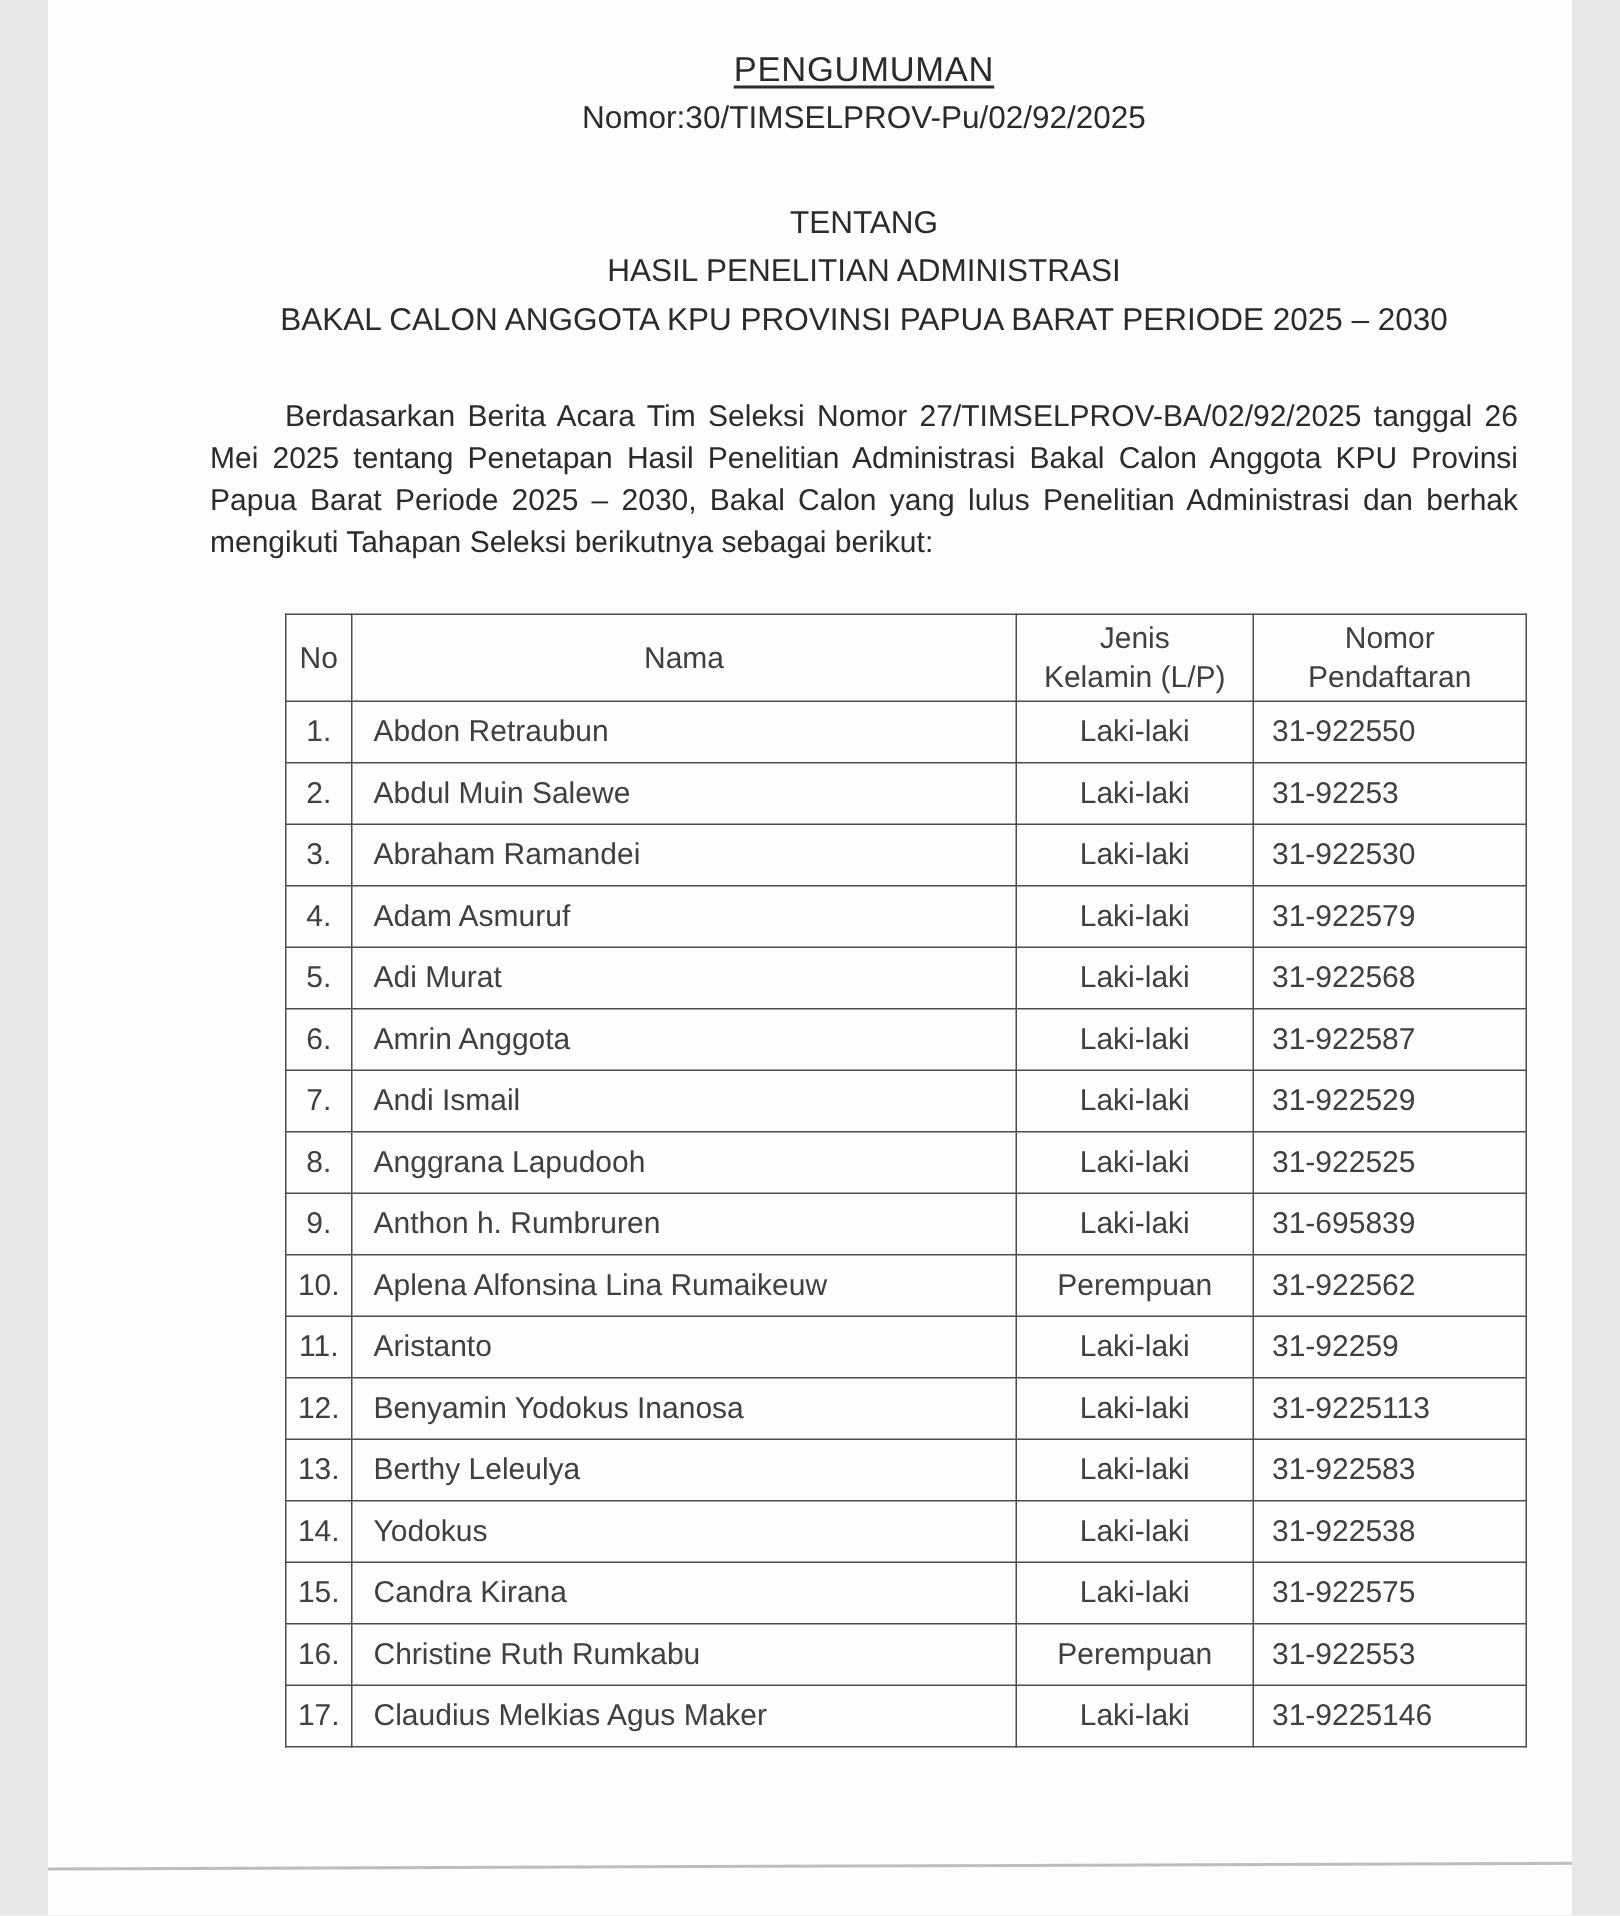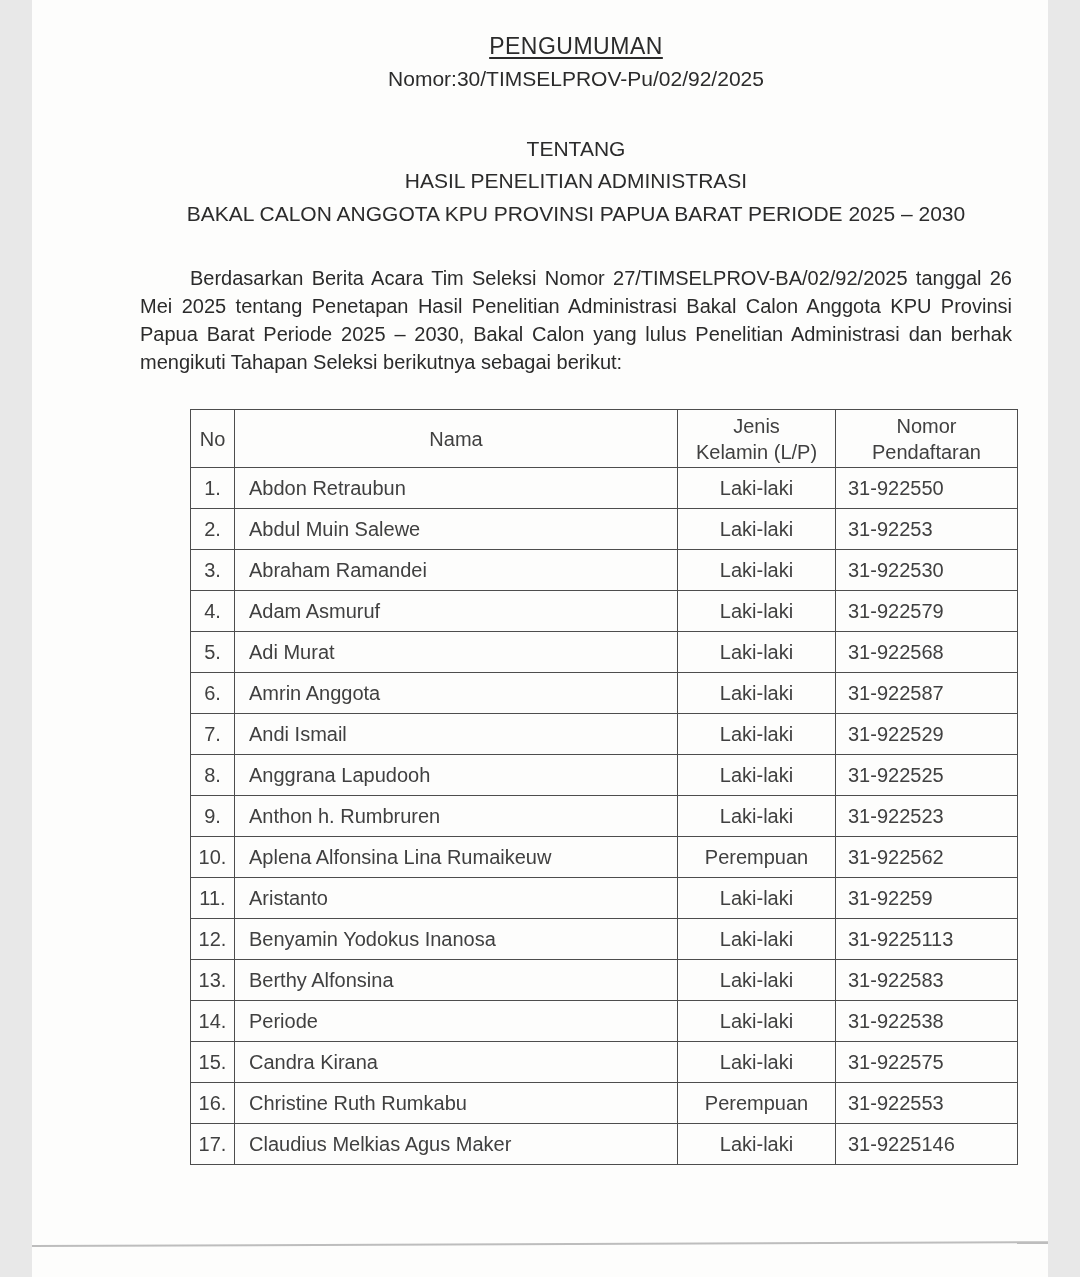--- a/index.html
+++ b/index.html
@@ -170,21 +170,21 @@
         <tr>
           <td class="cell-no">8.</td>
           <td class="cell-nama">Anggrana Lapudooh</td>
           <td class="cell-jenis">Laki-laki</td>
           <td class="cell-nomor">31-922525</td>
         </tr>
         <tr>
           <td class="cell-no">9.</td>
           <td class="cell-nama">Anthon h. Rumbruren</td>
           <td class="cell-jenis">Laki-laki</td>
-          <td class="cell-nomor">31-922523</td>
+          <td class="cell-nomor">31-695839</td>
         </tr>
         <tr>
           <td class="cell-no">10.</td>
           <td class="cell-nama">Aplena Alfonsina Lina Rumaikeuw</td>
           <td class="cell-jenis">Perempuan</td>
           <td class="cell-nomor">31-922562</td>
         </tr>
         <tr>
           <td class="cell-no">11.</td>
           <td class="cell-nama">Aristanto</td>
@@ -192,27 +192,27 @@
           <td class="cell-nomor">31-92259</td>
         </tr>
         <tr>
           <td class="cell-no">12.</td>
           <td class="cell-nama">Benyamin Yodokus Inanosa</td>
           <td class="cell-jenis">Laki-laki</td>
           <td class="cell-nomor">31-9225113</td>
         </tr>
         <tr>
           <td class="cell-no">13.</td>
-          <td class="cell-nama">Berthy Alfonsina</td>
+          <td class="cell-nama">Berthy Leleulya</td>
           <td class="cell-jenis">Laki-laki</td>
           <td class="cell-nomor">31-922583</td>
         </tr>
         <tr>
           <td class="cell-no">14.</td>
-          <td class="cell-nama">Periode</td>
+          <td class="cell-nama">Yodokus</td>
           <td class="cell-jenis">Laki-laki</td>
           <td class="cell-nomor">31-922538</td>
         </tr>
         <tr>
           <td class="cell-no">15.</td>
           <td class="cell-nama">Candra Kirana</td>
           <td class="cell-jenis">Laki-laki</td>
           <td class="cell-nomor">31-922575</td>
         </tr>
         <tr>

